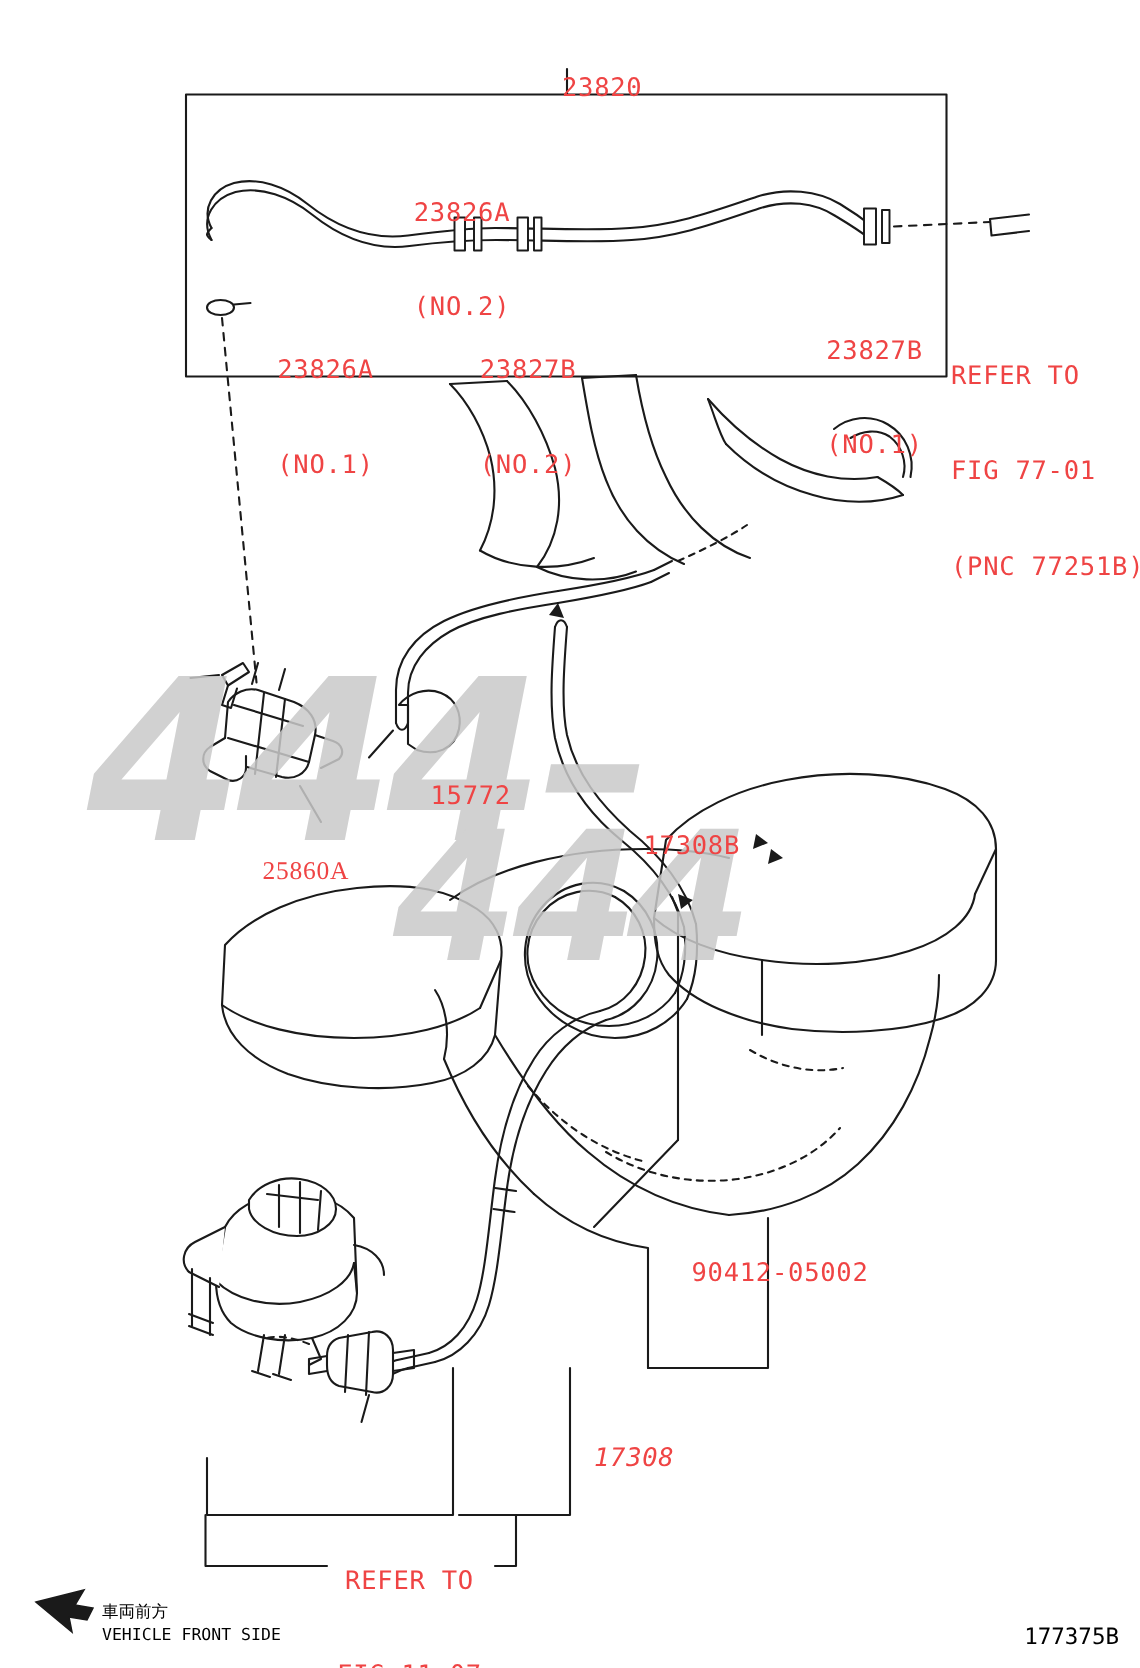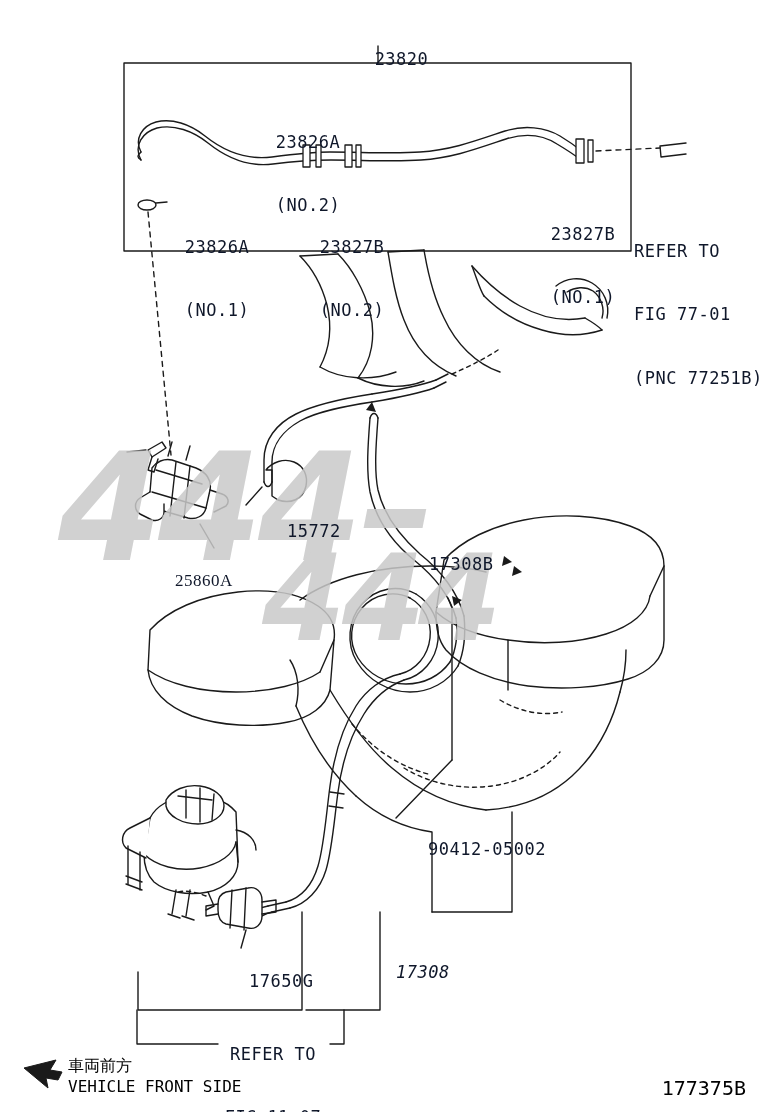--- a/index.html
+++ b/index.html
@@ -23,46 +23,46 @@
     left: 0;
     top: 0;
     width: 760px;
     height: 1112px;
   }
   .lbl {
     position: absolute;
     font-family: "DejaVu Sans Mono", monospace;
     font-size: 17px;
     letter-spacing: 0.5px;
-    color: #0f172a;
+    color: #ef4444;
     white-space: pre;
     line-height: 1.25;
   }
   .ctr {
     text-align: center;
     transform: translateX(-50%);
   }
   .watermark {
     position: absolute;
     left: 0; top: 0;
     width: 760px; height: 1112px;
     pointer-events: none;
   }
   .fignum {
     position: absolute;
     right: 14px;
     bottom: 12px;
-    font-size: 20px;
+    font-size: 15px;
     font-family: "DejaVu Sans Mono", monospace;
   }
   .front-text {
     position: absolute;
     left: 68px;
     bottom: 14px;
-    font-size: 16px;
+    font-size: 11px;
     line-height: 1.35;
   }
 </style>
 </head>
 <body>
 
 <div id="page">
 
   <svg class="layer" viewBox="0 0 760 1112">
     <g fill="none" stroke="#1a1a1a" stroke-width="1.4" stroke-linecap="round" stroke-linejoin="round">
@@ -300,27 +300,24 @@
   </div>
 
   <div class="lbl" style="left:156px; top:549px;font-family:Liberation Serif, serif;">
     <span>25860A</span>
   </div>
 
   <div class="lbl" style="left:386px; top:533px;">
     <span>17308B</span>
   </div>
 
-  <div class="lbl" style="left:385px; top:818px;">
+  <div class="lbl" style="left:418px; top:818px;">
     <span>90412-05002</span>
   </div>
 
-  <div class="lbl" style="left:206px; top:950px;">
-    <span>17650G</span>
-  </div>
 
   <div class="lbl" style="left:353px; top:941px;font-style:italic;">
     <span>17308</span>
   </div>
 
   <div class="lbl" style="left:634px; top:198px;">
     <div>REFER TO</div>
     <div>FIG 77-01</div>
     <div>(PNC 77251B)</div>
   </div>

